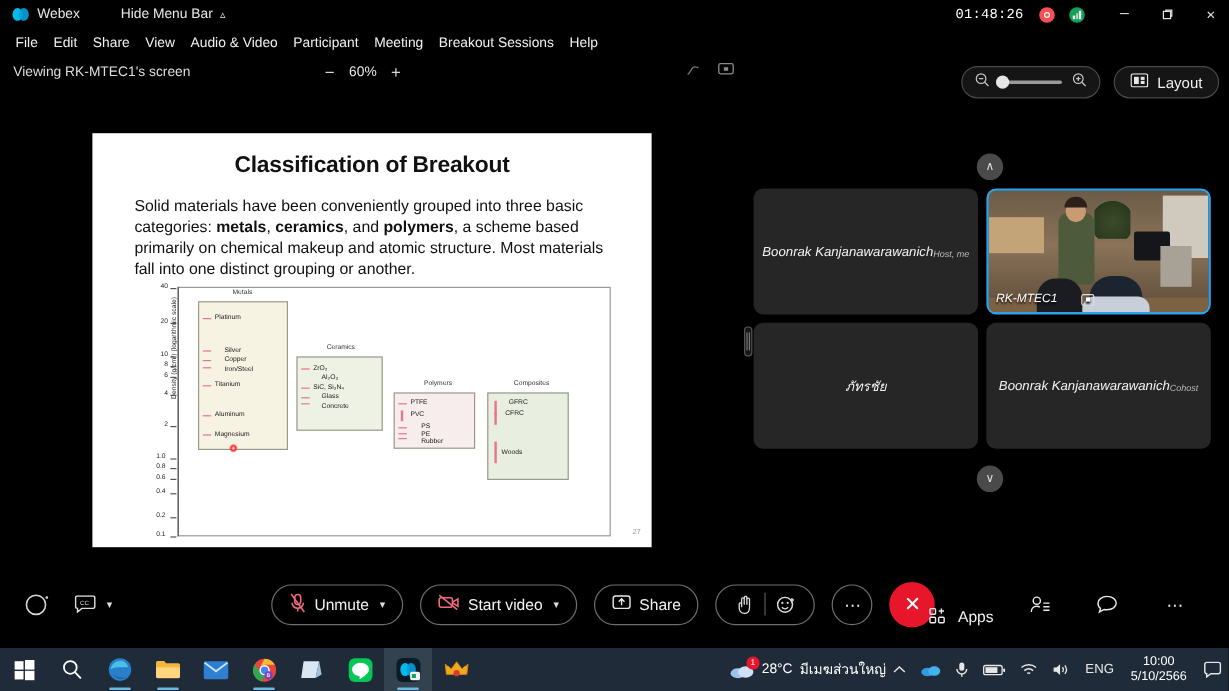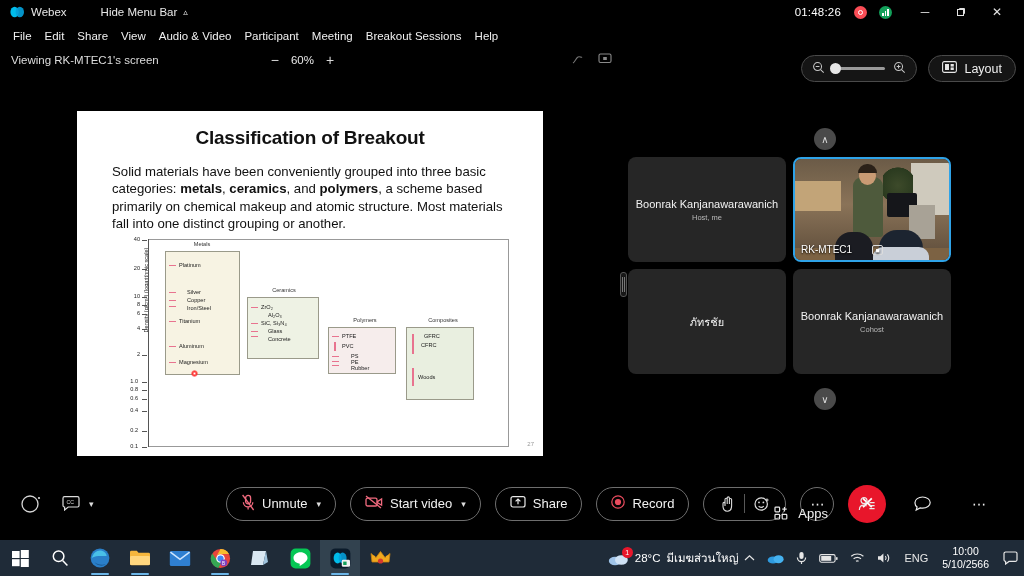--- a/index.html
+++ b/index.html
@@ -16,22 +16,22 @@
     position: absolute; top: 0; left: 0; width: 1024px; height: 24px;
     background: #000; display: flex; align-items: center;
   }
   .tb-left { display: flex; align-items: center; gap: 0; }
   .tb-item {
     display: flex; align-items: center; gap: 6px;
     color: #e8e8e8; font-size: 11.5px; height: 24px; padding: 0 10px;
   }
   .webex-logo { display: flex; align-items: center; }
   .tb-right {
-    position: absolute; right: 12px; top: 0; height: 24px;
-    display: flex; align-items: center; gap: 6px;
+    position: absolute; right: 0; top: 0; height: 24px;
+    display: flex; align-items: center; gap: 6px; font-family: Liberation Mono, monospace;
   }
   .timer { color: #fff; font-size: 11.5px; margin-right: 7px; letter-spacing: .2px; }
   .rec-dot {
     width: 13px; height: 13px; border-radius: 50%; background: #fa4d56;
     display: flex; align-items: center; justify-content: center; margin-right: 6px;
   }
   .rec-dot i { width: 5px; height: 5px; border-radius: 50%; border: 1.5px solid #fff; display:block;}
   .sig {
     width: 13px; height: 13px; border-radius: 50%; background: #13a05a;
     display: flex; align-items: flex-end; justify-content: center; gap: 1px; padding-bottom: 3px;
@@ -110,23 +110,23 @@
   .vpanel { position: absolute; left: 628px; top: 120px; width: 396px; height: 300px; }
   .chev {
     position: absolute; width: 22px; height: 22px; border-radius: 50%;
     background: #4a4a4a; color: #ddd; display: flex; align-items: center; justify-content: center;
     font-size: 10px; left: 186px;
   }
   .chev.up { top: 8px; } .chev.down { top: 268px; }
   .tiles { position: absolute; top: 37px; left: 0; width: 396px; }
   .trow { display: flex; gap: 7px; margin-bottom: 7px; }
   .tile {
-    width: 158px; height: 105px; background: #262626; border-radius: 8px;
-    position: relative; display: flex; flex-direction: column;
-    align-items: center; justify-content: center; overflow: hidden;
+    width: 187px; height: 105px; background: #262626; border-radius: 8px;
+    position: relative; display: flex; flex-direction: row;
+    align-items: center; justify-content: center; overflow: hidden; font-style: italic;
   }
   .tile .nm { color: #f2f2f2; font-size: 11px; text-align: center; }
   .tile .role { color: #b9b9b9; font-size: 7.5px; margin-top: 3px; }
   .tile.active { border: 2px solid #2fa3e8; }
   .tile.video { background: #3a3128; padding: 0; }
   .tile .corner-name {
     position: absolute; left: 6px; bottom: 5px; color: #fff; font-size: 10px;
     display: flex; align-items: flex-end; gap: 20px; text-shadow: 0 1px 2px #000;
   }
   .pinbox {
@@ -495,29 +495,20 @@
       </div>
       <div class="pill">
         <span>
           <svg width="16" height="14" viewBox="0 0 16 14">
               <rect x="1" y="1.6" width="14" height="10.4" rx="2" fill="none" stroke="#e9e9e9" stroke-width="1.2"></rect>
               <path d="M8 9.3V4.2M5.6 6.4 8 4l2.4 2.4" fill="none" stroke="#e9e9e9" stroke-width="1.2"></path>
             </svg>
         </span>
         <span>Share</span>
       </div>
-      <div class="pill">
-        <span>
-          <svg width="14" height="14" viewBox="0 0 14 14">
-              <circle cx="7" cy="7" r="6.2" fill="none" stroke="#ea4b5e" stroke-width="1.2"></circle>
-              <circle cx="7" cy="7" r="3.1" fill="#ea4b5e"></circle>
-            </svg>
-        </span>
-        <span>Record</span>
-      </div>
       <div class="pill" style="padding:0 6px;gap:0;">
         <span class="circle-btn">
           <svg width="13" height="16" viewBox="0 0 13 16">
               <path d="M4 10V3.4a1.1 1.1 0 0 1 2.2 0V8V2a1.1 1.1 0 0 1 2.2 0v6V3.6a1.1 1.1 0 0 1 2.2 0V10c0 3.1-1.7 5.2-4.3 5.2S2 13.2 2 10.6V7.4a1 1 0 0 1 2 0z" fill="none" stroke="#dcdcdc" stroke-width="1.1"></path>
             </svg>
         </span>
         <span style="width:1px;height:19px;background:#585858;"></span>
         <span class="circle-btn">
           <svg width="16" height="16" viewBox="0 0 16 16">
               <circle cx="7.2" cy="8" r="6.2" fill="none" stroke="#dcdcdc" stroke-width="1.2"></circle>

